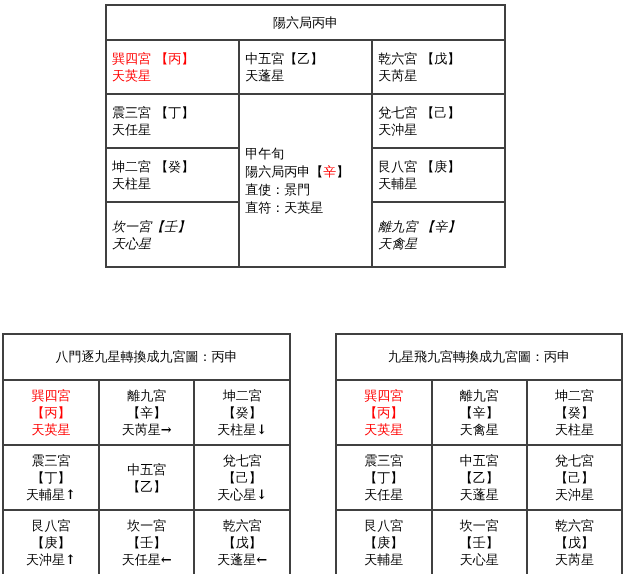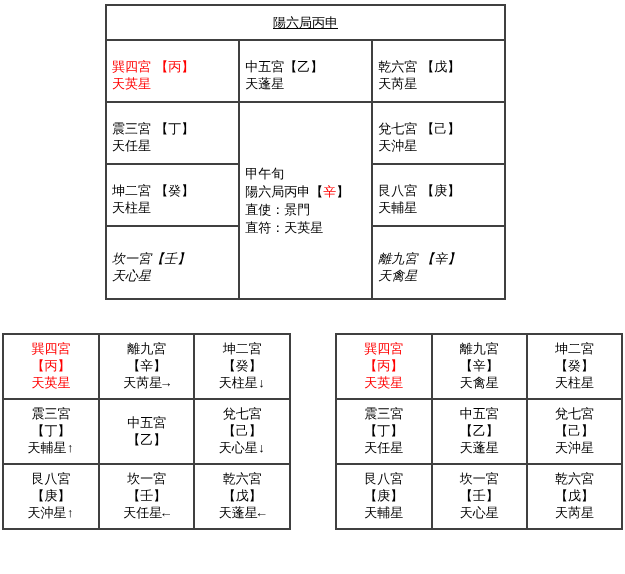--- a/index.html
+++ b/index.html
@@ -26,32 +26,31 @@
   }
   #main-table  { left: 105px; top: 4px;   width: 401px; }
   #doors-table { left: 2px;   top: 333px; width: 289px; }
   #stars-table { left: 335px; top: 333px; width: 288px; }
 
   
   tr.h-title  td { height: 29px; }
   tr.h-row    td { height: 48px; }
   tr.h-rowlast td { height: 59px; font-style: italic; }
   tr.h-btitle td { height: 40px; }
-  tr.h-brow   td { height: 59px; font-family: Liberation Mono, monospace; }
+  tr.h-brow   td { height: 59px; }
 
   td.title-cell {
     text-align: center;
     vertical-align: middle;
     padding: 2px;
-    text-decoration: underline;
   }
   
   #main-table td.palace-cell {
     vertical-align: middle;
-    padding: 10px 2px 2px 5px;
+    padding: 2px 2px 2px 5px;
     line-height: 17px;
   }
   #main-table td.center-cell {
     vertical-align: middle;
     padding: 2px 10px 2px 5px;
     line-height: 18px;
   }
   
   table.bottom td.palace-cell {
     text-align: center;
@@ -131,20 +130,23 @@
   </tbody>
     </table>
 
   <table class="chart bottom" id="doors-table">
     <colgroup>
         <col style="width:33.4%">
         <col style="width:33.3%">
         <col style="width:33.3%">
       </colgroup>
     <tbody>
+        <tr class="h-btitle">
+      <td colspan="3" class="title-cell">八門逐九星轉換成九宮圖：丙申</td>
+    </tr>
     <tr class="h-brow">
       <td class="palace-cell red">
         <div class="line">巽四宮</div>
         <div class="line">【丙】</div>
         <div class="line"><span>天英星</span><span class="arrow"></span></div>
       </td>
       <td class="palace-cell">
         <div class="line">離九宮</div>
         <div class="line">【辛】</div>
         <div class="line"><span>天芮星</span><span class="arrow">→</span></div>
@@ -192,20 +194,23 @@
   </tbody>
     </table>
 
   <table class="chart bottom" id="stars-table">
     <colgroup>
         <col style="width:33.4%">
         <col style="width:33.3%">
         <col style="width:33.3%">
       </colgroup>
     <tbody>
+        <tr class="h-btitle">
+      <td colspan="3" class="title-cell">九星飛九宮轉換成九宮圖：丙申</td>
+    </tr>
     <tr class="h-brow">
       <td class="palace-cell red">
         <div class="line">巽四宮</div>
         <div class="line">【丙】</div>
         <div class="line">天英星</div>
       </td>
       <td class="palace-cell">
         <div class="line">離九宮</div>
         <div class="line">【辛】</div>
         <div class="line">天禽星</div>

